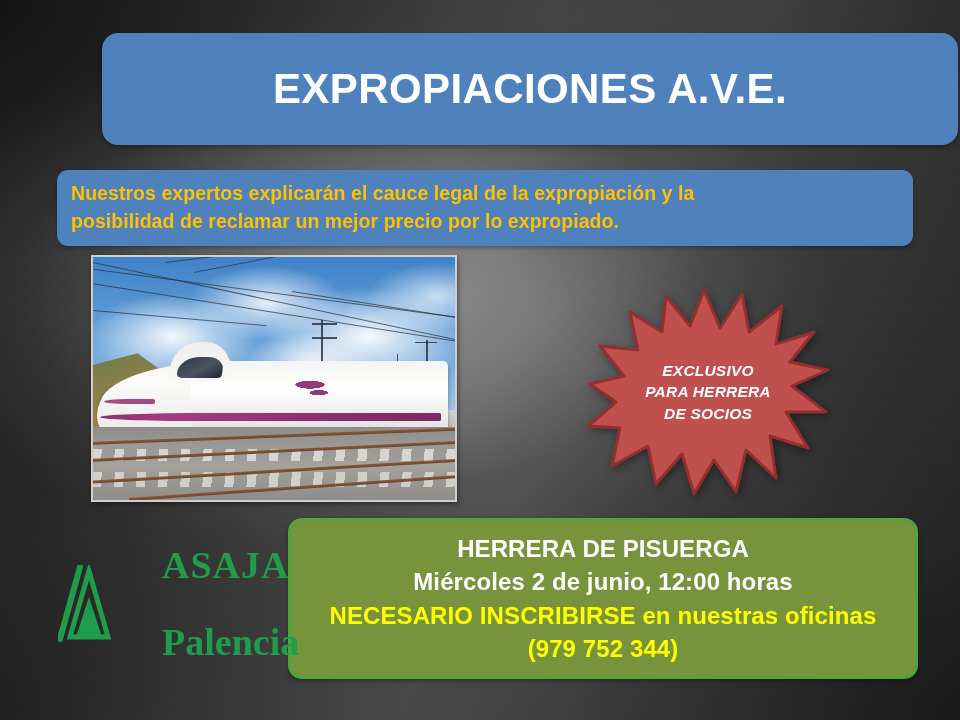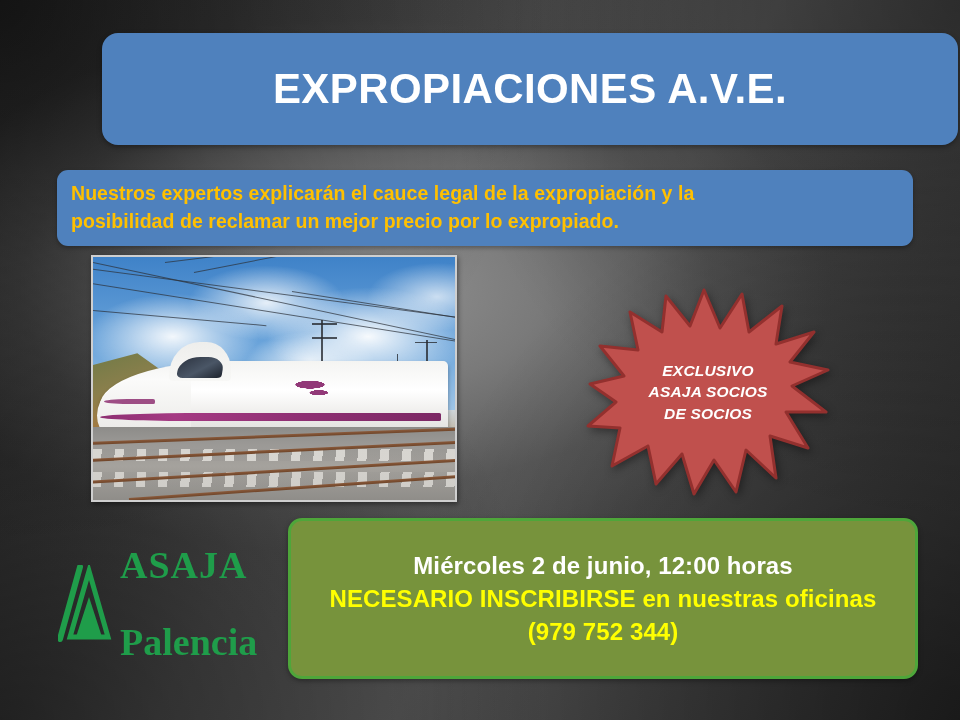--- a/index.html
+++ b/index.html
@@ -295,20 +295,21 @@
   
   .logo {
     position: absolute;
     left: 58px;
     top: 560px;
     width: 220px;
     height: 88px;
     display: flex;
     align-items: center;
     z-index: 3;
+    gap: 42px;
   }
   .logo-mark {
     width: 58px;
     height: 78px;
     flex: 0 0 58px;
   }
   .logo-mark svg { display:block; width:100%; height:100%; }
   .logo-words {
     margin-left: 4px;
     display: flex;
@@ -391,26 +392,27 @@
       <div class="rail" style="left:10%; top:99%;  width:96%;  height:3px; transform:rotate(-4deg);"></div>
     </div>
   </div>
 
   <div class="starburst">
     <svg viewBox="0 0 244 208" aria-hidden="true">
       <polygon points="118,2 134,40 156,6 163,44 196,18 190,56 228,44 204,74 242,82 206,98 240,124 200,124 222,160 184,148 190,190 160,162 150,204 128,172 108,206 96,166 70,196 62,158 26,178 34,140 2,138 30,114 4,96 38,88 14,58 52,62 44,24 76,44 80,8 104,38" fill="#c0504d" stroke="#93302e" stroke-width="3" stroke-linejoin="round"></polygon>
     </svg>
     <div class="burst-text">
       <div class="burst-line">EXCLUSIVO</div>
-      <div class="burst-line">ASAJA SOCIOS</div>
+      <div class="burst-line">PARA HERRERA</div>
       <div class="burst-line">DE SOCIOS</div>
     </div>
   </div>
 
   <div class="info-box">
+    <div class="info-line white">HERRERA DE PISUERGA</div>
     <div class="info-line white">Miércoles 2 de junio, 12:00 horas</div>
     <div class="info-line yellow">NECESARIO INSCRIBIRSE en nuestras oficinas</div>
     <div class="info-line yellow">(979 752 344)</div>
   </div>
 
   <div class="logo">
     <span class="logo-mark">
       <svg viewBox="0 0 58 78" aria-hidden="true">
         <path d="M31 6 L12 72 L50 72 Z" fill="none" stroke="#1f9d4a" stroke-width="5"></path>
         <path d="M31 32 L18 72 L44 72 Z" fill="#1f9d4a"></path>

